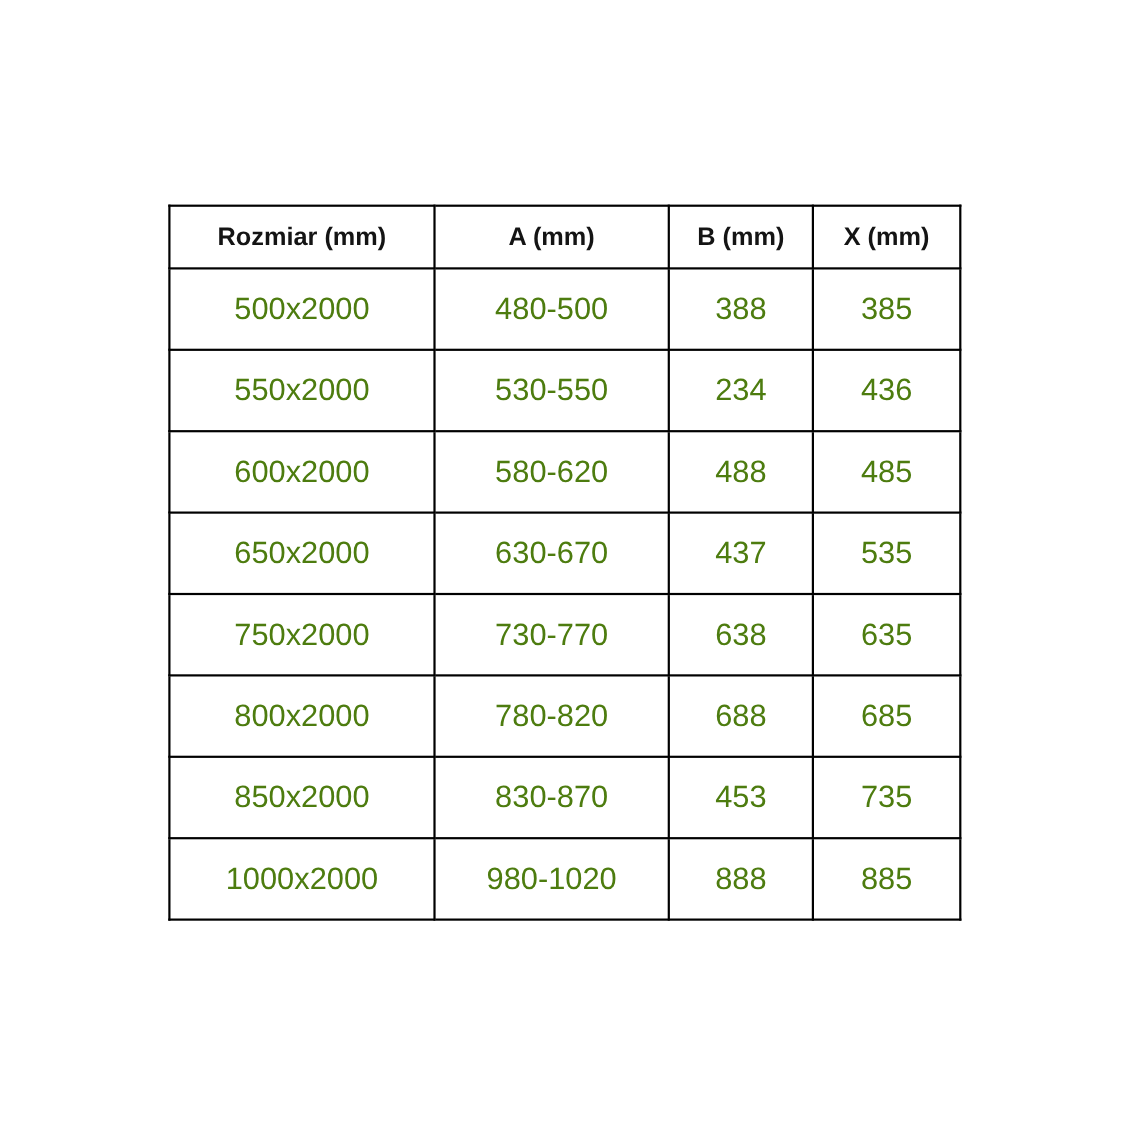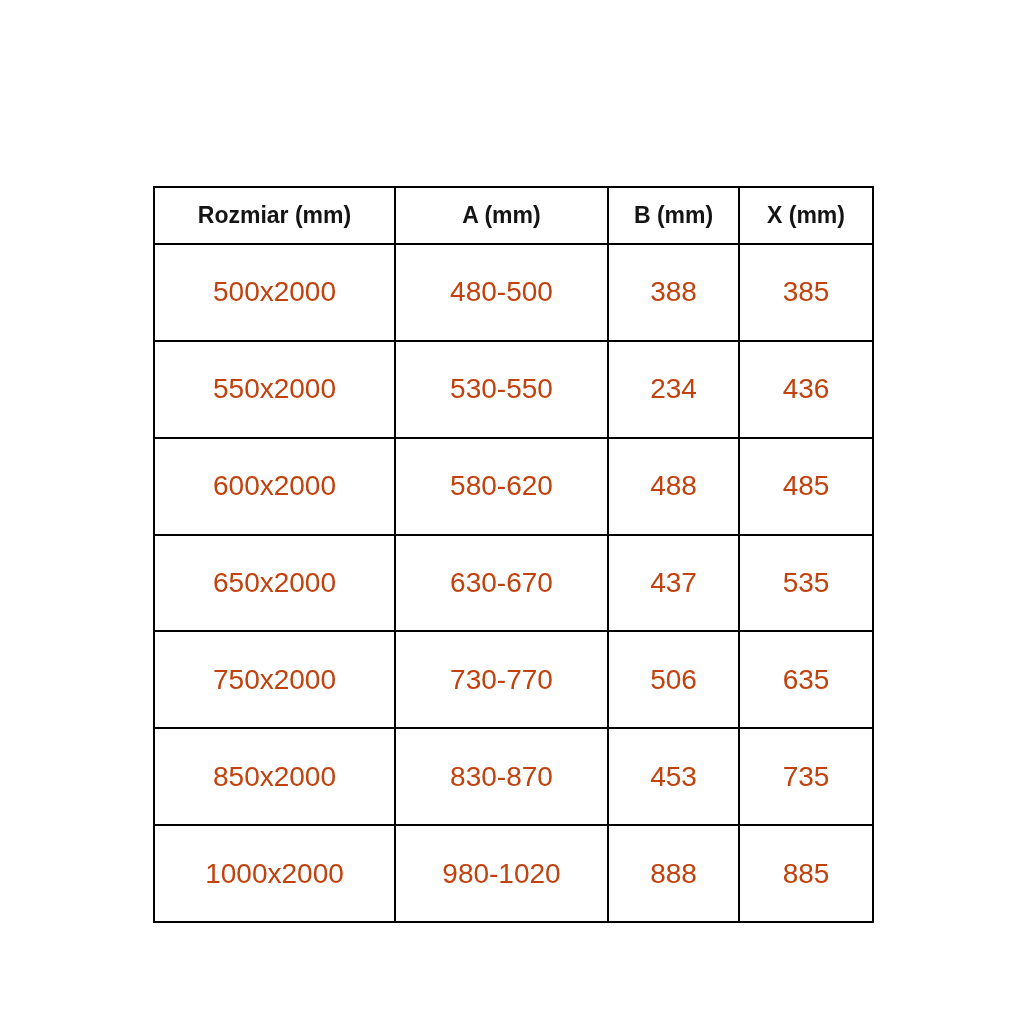--- a/index.html
+++ b/index.html
@@ -16,21 +16,21 @@
     width: 1024px;
     height: 1024px;
     background: #ffffff;
     overflow: hidden;
   }
   table.size-table {
     position: absolute;
     left: 153px;
     top: 186px;
     width: 719px;
-    height: 737px;
+    height: 651px;
     border-collapse: collapse;
     table-layout: fixed;
     background: #ffffff;
   }
   table.size-table th,
   table.size-table td {
     border: 2px solid #000000;
     text-align: center;
     vertical-align: middle;
     padding: 0;
@@ -39,21 +39,21 @@
   }
   table.size-table th {
     font-size: 23px;
     font-weight: bold;
     height: 55px;
     color: #141414;
   }
   table.size-table td {
     font-size: 28px;
     font-weight: normal;
-    color: #c2410c;
+    color: #4d7c0f;
   }
   col.c-rozmiar { width: 241px; }
   col.c-a       { width: 213px; }
   col.c-b       { width: 131px; }
   col.c-x       { width: 134px; }
 </style>
 </head>
 <body>
 
 <div class="page">
@@ -94,22 +94,28 @@
         </tr>
         <tr>
           <td>650x2000</td>
           <td>630-670</td>
           <td>437</td>
           <td>535</td>
         </tr>
         <tr>
           <td>750x2000</td>
           <td>730-770</td>
-          <td>506</td>
+          <td>638</td>
           <td>635</td>
+        </tr>
+        <tr>
+          <td>800x2000</td>
+          <td>780-820</td>
+          <td>688</td>
+          <td>685</td>
         </tr>
         <tr>
           <td>850x2000</td>
           <td>830-870</td>
           <td>453</td>
           <td>735</td>
         </tr>
         <tr>
           <td>1000x2000</td>
           <td>980-1020</td>

